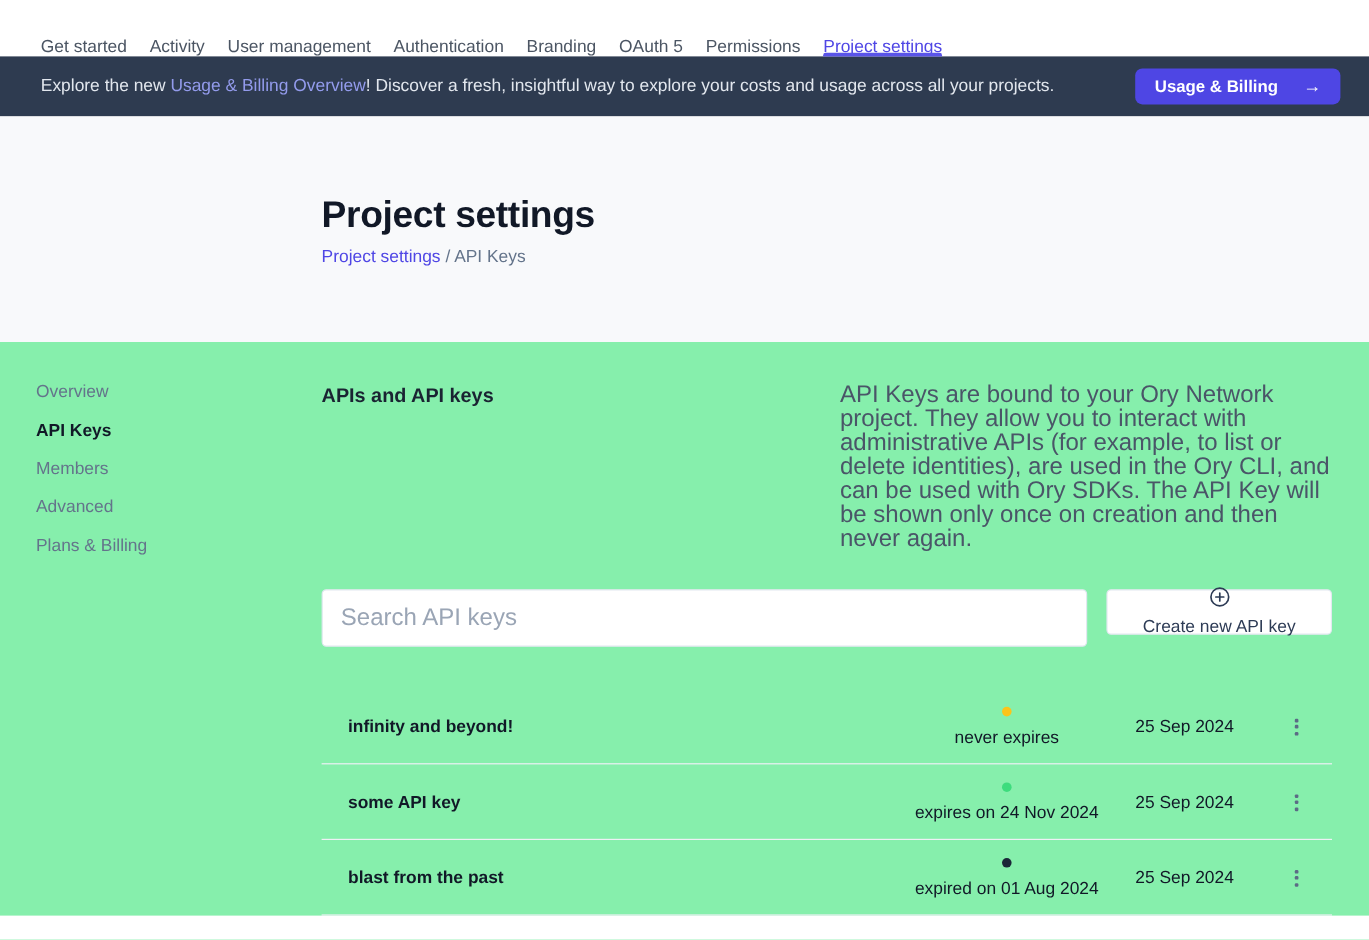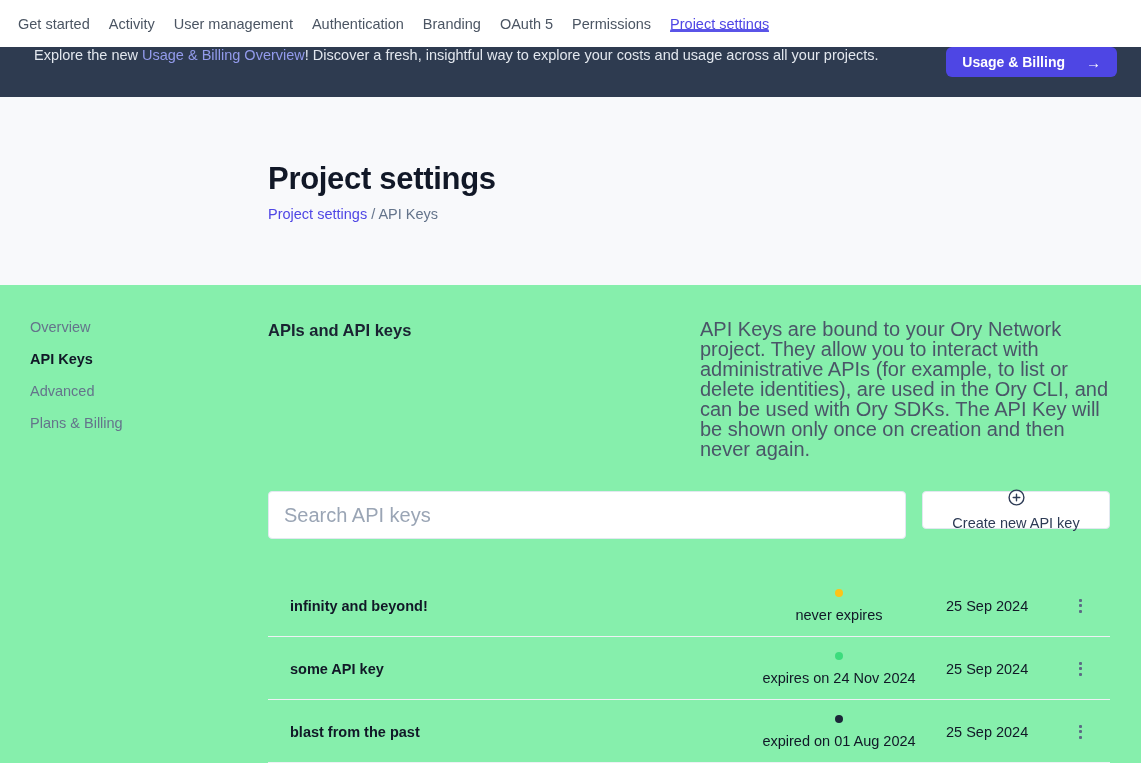--- a/index.html
+++ b/index.html
@@ -8,22 +8,22 @@
     font-family: "Liberation Sans", sans-serif;
     background: #ffffff;
     color: #111827;
   }
 
   
   .topnav {
     height: 47px;
     background: #ffffff;
     display: flex;
-    align-items: center;
-    padding: 0 18px;
+    align-items: flex-end;
+    padding: 0 34px;
     gap: 19px;
   }
   .nav-item {
     position: relative;
     display: flex;
     align-items: center;
     font-size: 14.5px;
     color: #4b5563;
     cursor: pointer;
     white-space: nowrap;
@@ -36,21 +36,21 @@
     height: 3px;
     background: #5a54e8;
     border-radius: 2px 2px 0 0;
   }
 
   
   .banner {
     height: 50px;
     background: #2e3b50;
     display: flex;
-    align-items: flex-start;
+    align-items: center;
     padding: 0 24px 0 34px;
     font-size: 14.5px;
     color: #e2e7ee;
   }
   .banner .banner-link { color: #939bec; cursor: pointer; }
   .banner .spacer { flex: 1; }
   .banner-btn {
     height: 30px;
     background: #4e46e4;
     color: #ffffff;
@@ -223,20 +223,21 @@
   <div class="breadcrumb">
     <span class="crumb-link">Project settings</span><span class="crumb-sep"> / </span><span class="crumb-current">API Keys</span>
   </div>
 </header>
 
 <div class="content">
 
   <aside class="sidebar">
     <div class="side-item">Overview</div>
     <div class="side-item active">API Keys</div>
+    <div class="side-item">Members</div>
     <div class="side-item">Advanced</div>
     <div class="side-item">Plans &amp; Billing</div>
   </aside>
 
   <section class="main">
 
     <div class="main-header">
       <h2 class="section-title">APIs and API keys</h2>
       <p class="section-desc">API Keys are bound to your Ory Network project. They allow you to interact with administrative APIs (for example, to list or delete identities), are used in the Ory CLI, and can be used with Ory SDKs. The API Key will be shown only once on creation and then never again.</p>
     </div>

